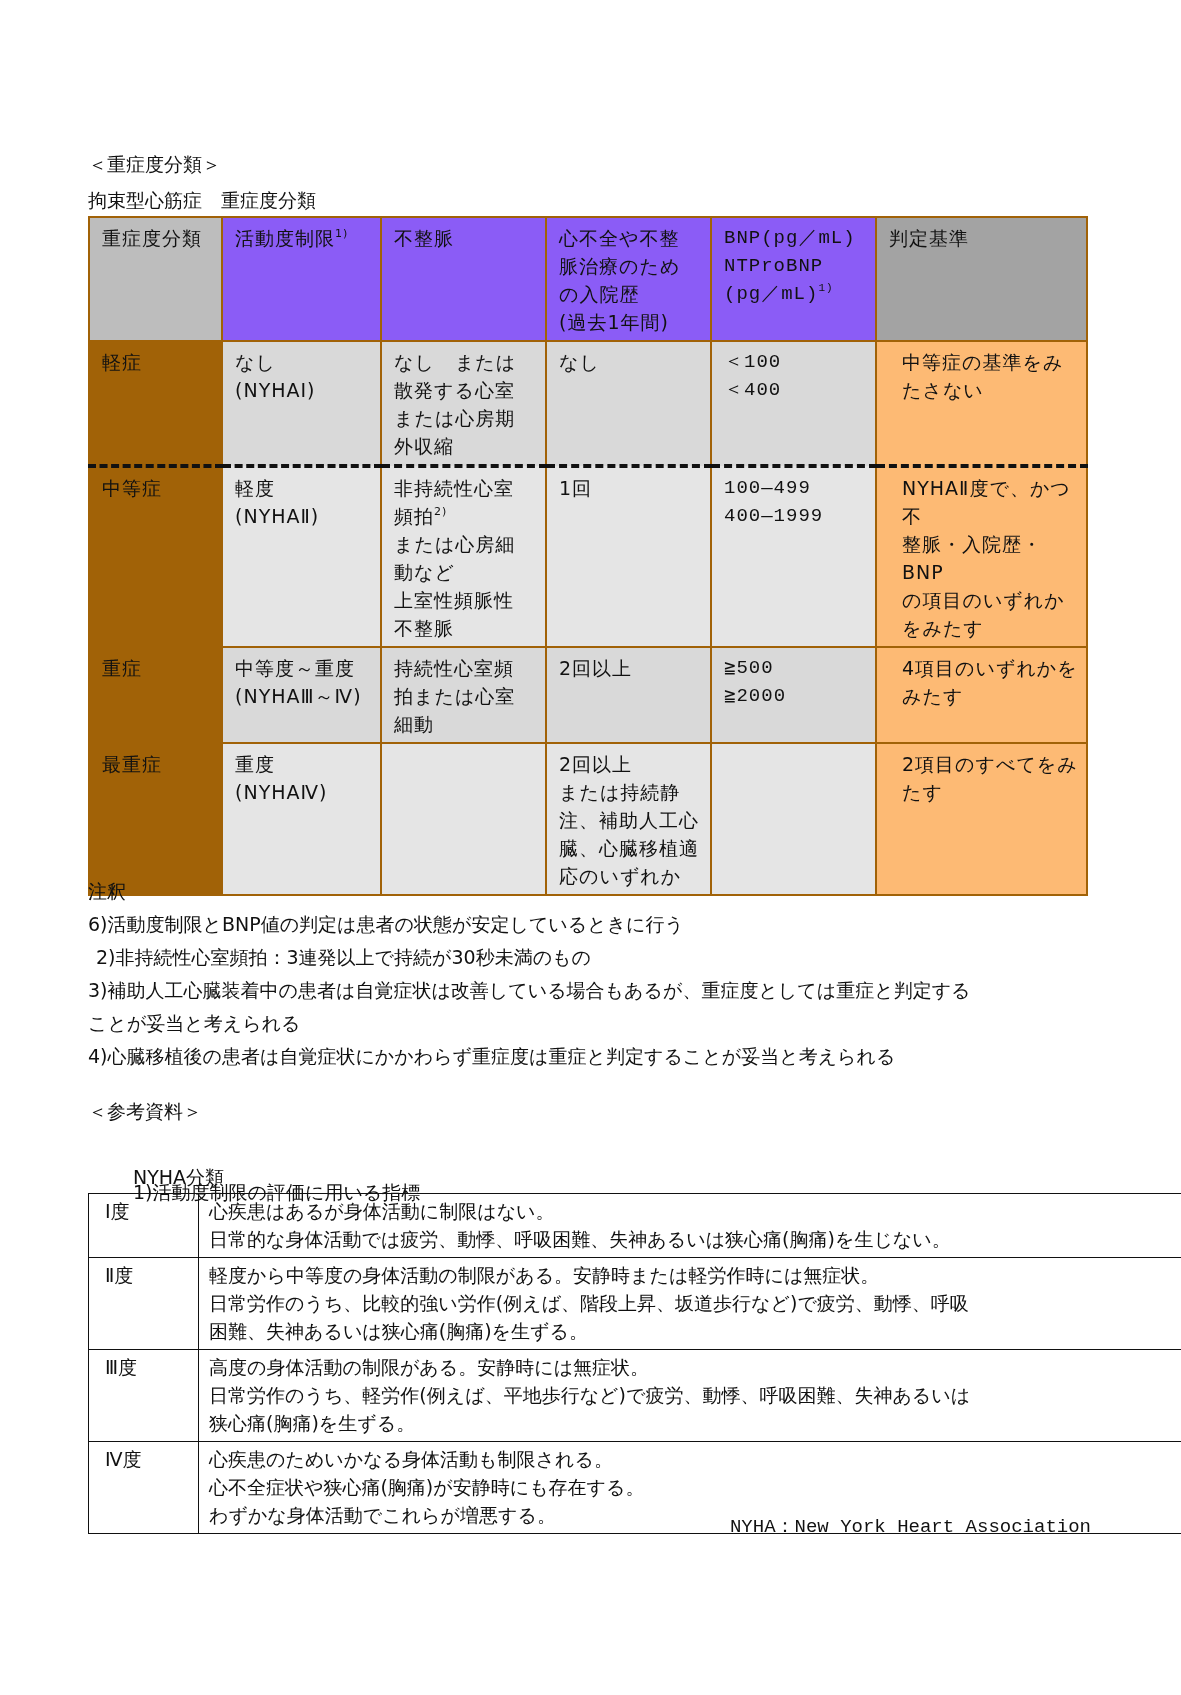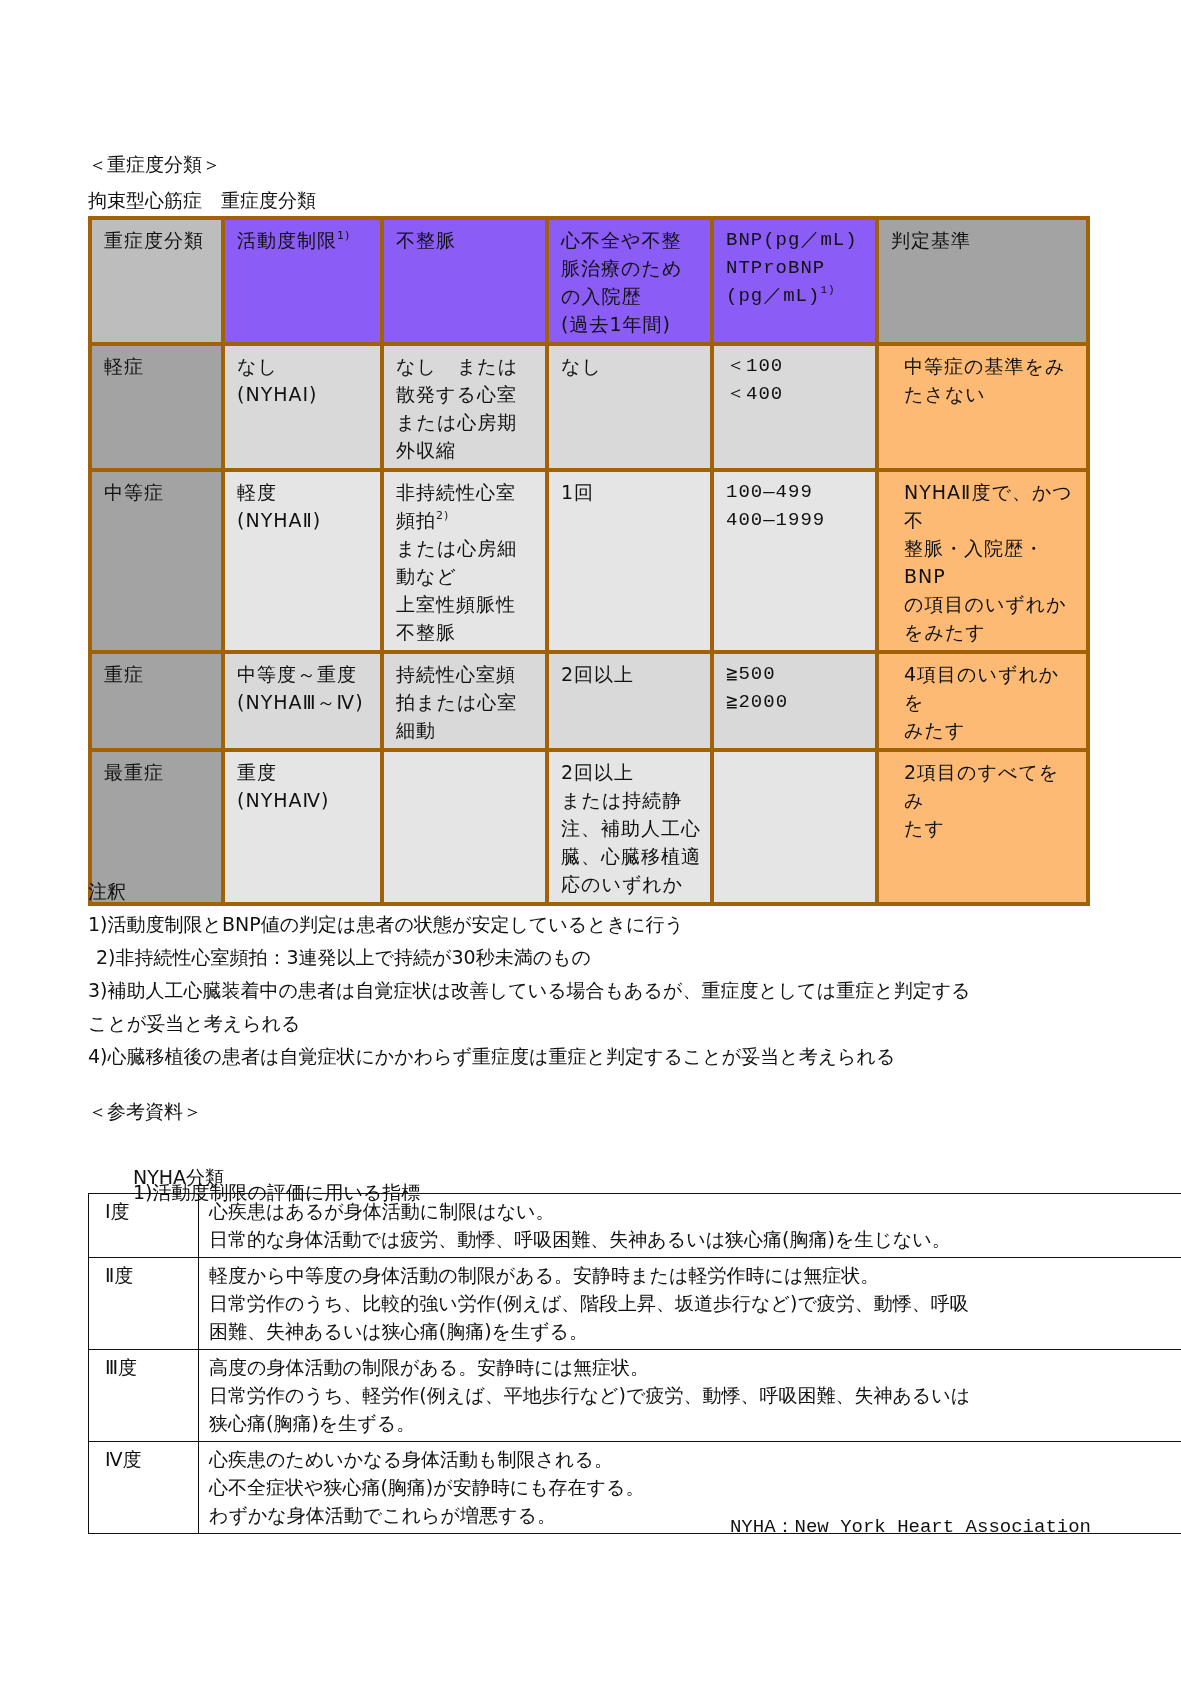--- a/index.html
+++ b/index.html
@@ -12,31 +12,31 @@
   .line { white-space: nowrap; line-height: 28px; }
 
   
   #sev {
     position: absolute; left: 88px; top: 216px;
     border-collapse: collapse; table-layout: fixed;
     width: 998px;
   }
   #sev td {
     vertical-align: top; padding: 6px 8px 4px 12px;
-    border: 4px solid #a16207;
+    border: 2px solid #a16207;
     line-height: 28px; font-size: 19px; letter-spacing: 1px;
     white-space: pre-line;
   }
   #sev td.c0 { background: #bcbcbc; }
   #sev tr.head td { background: #8b5cf6; }
   #sev tr.head td.c0 { background: #bdbdbd; }
   #sev tr.head td.c5 { background: #a3a3a3; }
   #sev tr.light td { background: #d9d9d9; }
   #sev tr.lighter td { background: #e5e5e5; }
-  #sev tr.light td.c0, #sev tr.lighter td.c0 { background: #a3a3a3; }
+  #sev tr.light td.c0, #sev tr.lighter td.c0 { background: #a16207; }
   #sev tr.light td.c5, #sev tr.lighter td.c5 { background: #fdba74; padding-left: 25px; }
   #sev tr.dash td { border-top: 4px dashed #111; }
   .mono { font-family: "Liberation Mono", "DejaVu Sans Mono", monospace; }
   sup { font-size: 11px; vertical-align: 8px; line-height: 0; }
 
   
   #nyha {
     position: absolute; left: 88px; top: 1193px;
     width: 1111px; border-collapse: collapse; table-layout: fixed;
   }
@@ -136,21 +136,21 @@
 臓、心臓移植適
 応のいずれか</td>
     <td class="c4 mono"></td>
     <td class="c5">2項目のすべてをみ
 たす</td>
   </tr>
 </tbody>
   </table>
 
 <div class="abs line" style="left:88px; top:877px;">注釈</div>
-<div class="abs line" style="left:88px; top:910px;">1)活動度制限とBNP値の判定は患者の状態が安定しているときに行う</div>
+<div class="abs line" style="left:88px; top:910px;">6)活動度制限とBNP値の判定は患者の状態が安定しているときに行う</div>
 <div class="abs line" style="left:88px; top:943px;margin-left:8px;">2)非持続性心室頻拍：3連発以上で持続が30秒未満のもの</div>
 <div class="abs line" style="left:88px; top:976px;">3)補助人工心臓装着中の患者は自覚症状は改善している場合もあるが、重症度としては重症と判定する</div>
 <div class="abs line" style="left:88px; top:1009px;text-align:center;">ことが妥当と考えられる</div>
 <div class="abs line" style="left:88px; top:1042px;">4)心臓移植後の患者は自覚症状にかかわらず重症度は重症と判定することが妥当と考えられる</div>
 
 <div class="abs line" style="left:88px; top:1097px;">＜参考資料＞</div>
 <div class="abs line" style="left:133px; top:1130px;margin-top:48px;">1)活動度制限の評価に用いる指標</div>
 <div class="abs line" style="left:133px; top:1163px;">NYHA分類</div>
 
 <table id="nyha">

